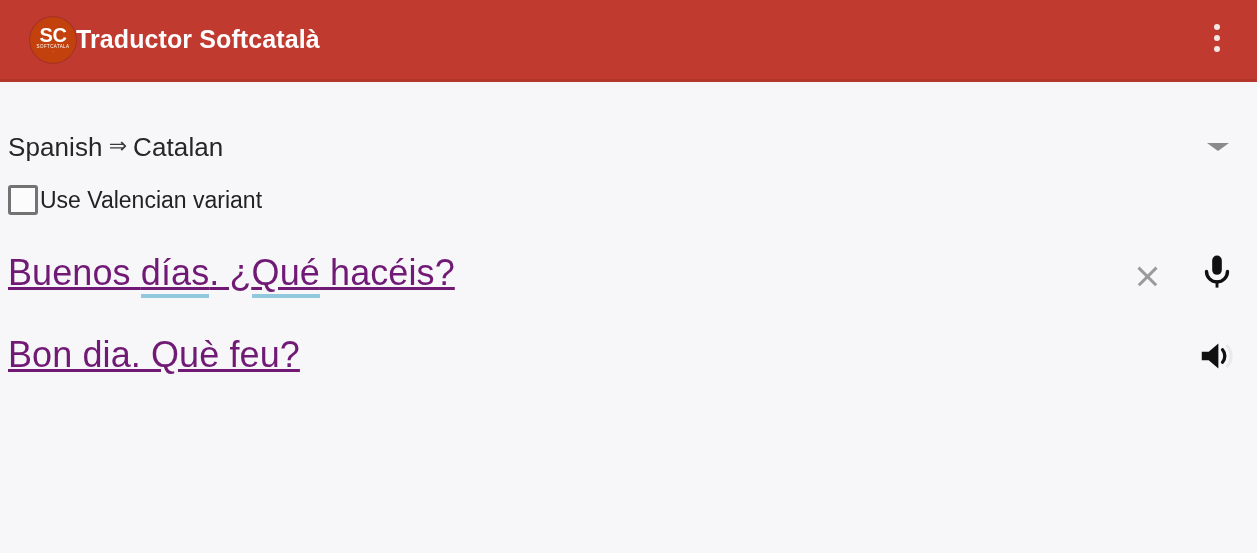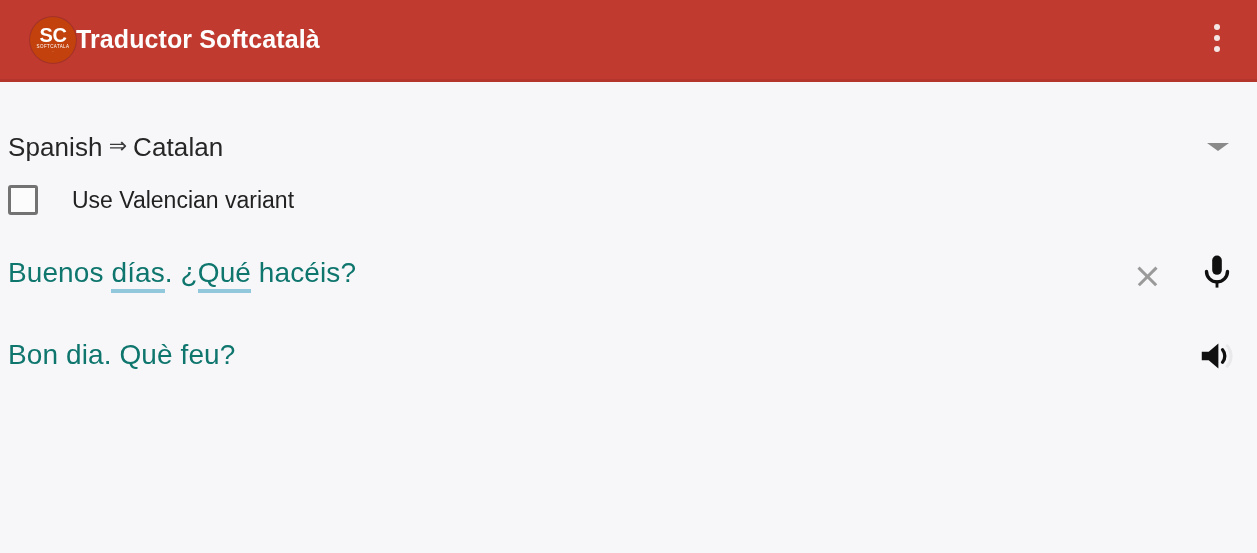--- a/index.html
+++ b/index.html
@@ -135,37 +135,38 @@
     height: 30px;
     box-sizing: border-box;
     border: 3px solid #737373;
     border-radius: 3px;
     background: #fcfcfc;
     flex: 0 0 auto;
   }
   .check-label {
     font-size: 23px;
     color: #222222;
-    margin-left: 34px;
+    margin-left: 2px;
     white-space: nowrap;
   }
 
   
   .field {
     position: relative;
     margin-top: 20px;
     padding: 0 8px;
     height: 62px;
   }
   .field .value {
-    font-size: 28px;
-    color: #0f766e;
+    font-size: 36px;
+    color: #701a75;
     line-height: 58px;
     white-space: nowrap;
     letter-spacing: 0.1px;
+    text-decoration: underline;
   }
   .spell {
     border-bottom: 4px solid #92c8dc;
     padding-bottom: 1px;
   }
 
   .clear-btn {
     position: absolute;
     right: 92px;
     top: 14px;

